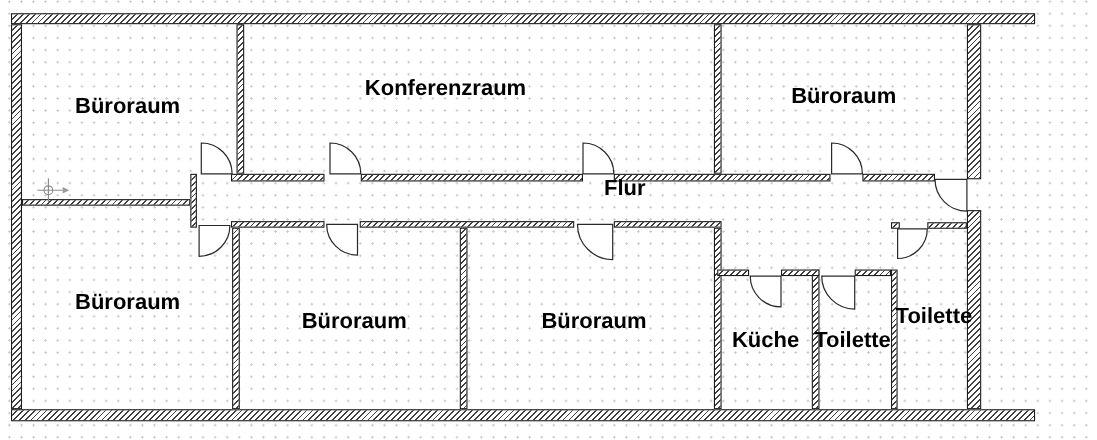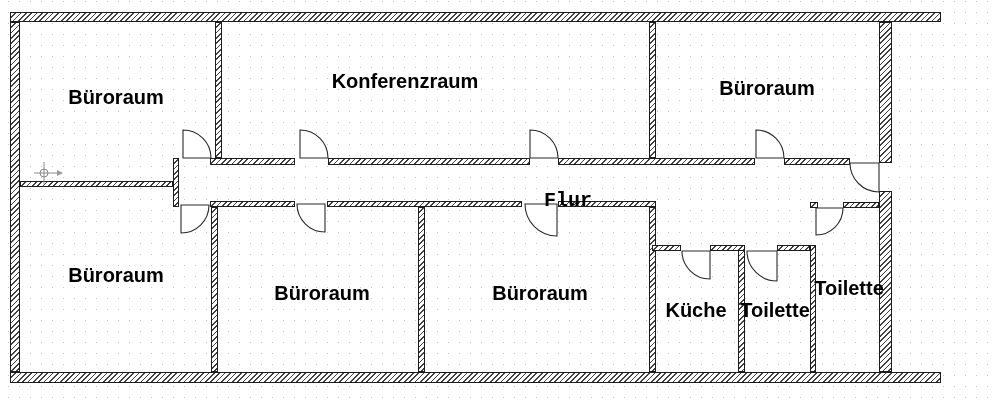--- a/index.html
+++ b/index.html
@@ -103,21 +103,21 @@
   <svg id="origin-marker" width="34" height="28">
     <line x1="4" y1="14" x2="27" y2="14" stroke="#8a8a8a" stroke-width="1"></line>
     <polygon points="27,11 33,14 27,17" fill="#9a9a9a"></polygon>
     <line x1="14" y1="3" x2="14" y2="25" stroke="#8a8a8a" stroke-width="1"></line>
     <circle cx="14" cy="14" r="4" fill="none" stroke="#8a8a8a" stroke-width="1"></circle>
   </svg>
 
   <div class="room-label" style="left:116px;top:97px;">Büroraum</div>
   <div class="room-label" style="left:405px;top:81px;">Konferenzraum</div>
   <div class="room-label" style="left:767px;top:88px;">Büroraum</div>
-  <div class="room-label" style="left:568px;top:200px;font-family:Liberation Mono, monospace;">Flur</div>
+  <div class="room-label" style="left:568px;top:172px;">Flur</div>
   <div class="room-label" style="left:116px;top:275px;">Büroraum</div>
   <div class="room-label" style="left:322px;top:293px;">Büroraum</div>
   <div class="room-label" style="left:540px;top:293px;">Büroraum</div>
   <div class="room-label" style="left:696px;top:310px;">Küche</div>
   <div class="room-label" style="left:775px;top:310px;">Toilette</div>
   <div class="room-label" style="left:849px;top:288px;">Toilette</div>
 
 
 </div>
 

